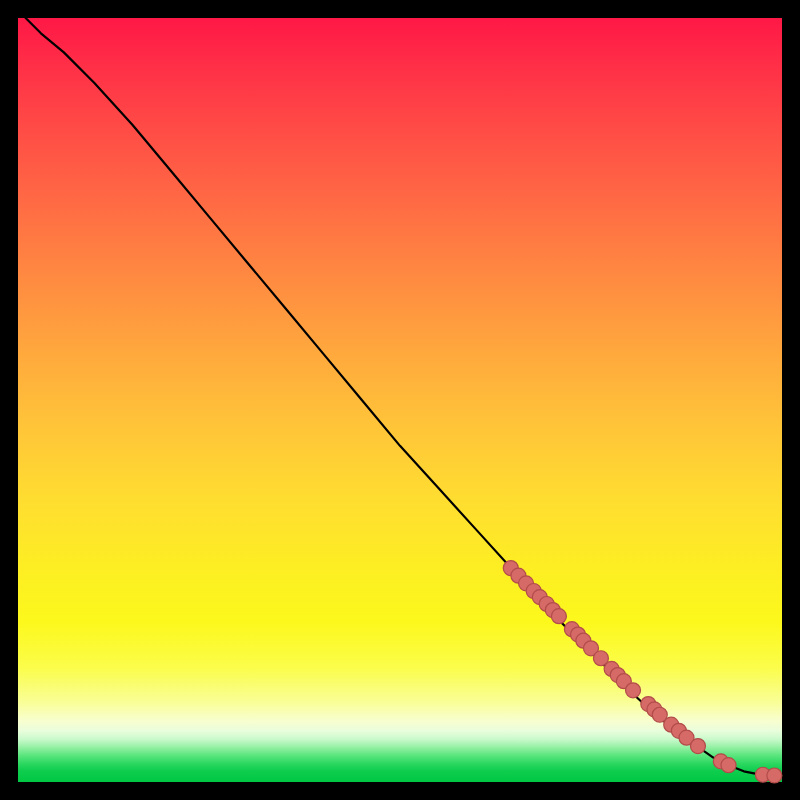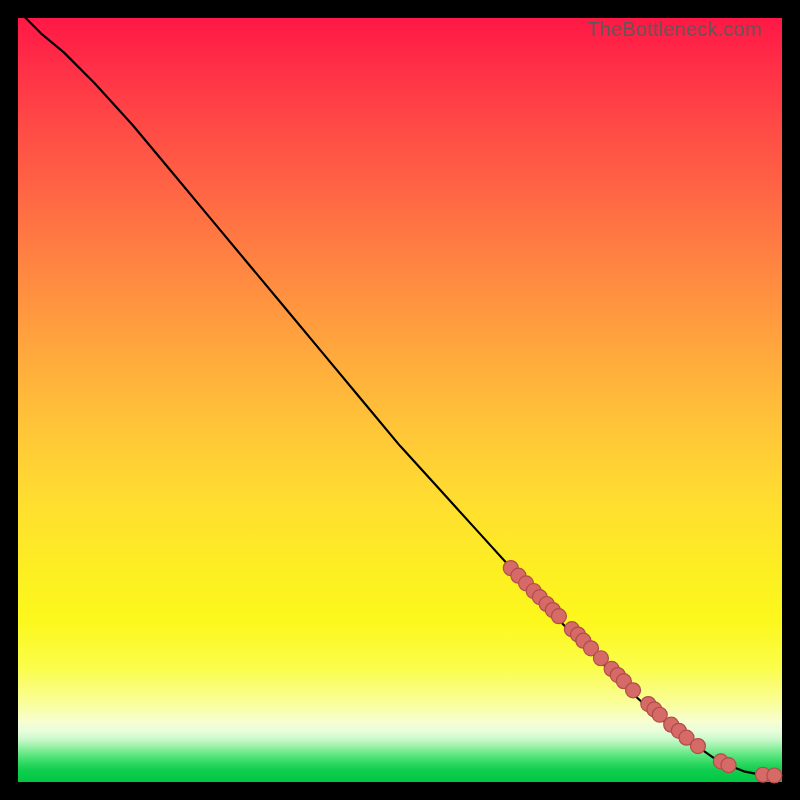--- a/index.html
+++ b/index.html
@@ -72,21 +72,20 @@
     fill: #d56a67;
     stroke: #b24c4a;
     stroke-width: 1.2;
   }
 </style>
 </head>
 <body>
 
 <div class="frame">
   <div class="plot">
-    <div class="watermark">TheBottleneck.com</div>
     <svg class="curve" viewBox="0 0 764 764" preserveAspectRatio="none">
       <path id="curve-path" fill="none" stroke="#000" stroke-width="2.2" stroke-linecap="round" stroke-linejoin="round" d="M7.64 0.00 L22.92 15.28 L45.84 34.38 L76.40 64.94 L114.60 106.96 L152.80 152.80 L191.00 198.64 L229.20 244.48 L267.40 290.32 L305.60 336.16 L343.80 382.00 L382.00 427.84 L420.20 469.86 L458.40 511.88 L496.60 553.90 L534.80 595.92 L573.00 634.12 L611.20 672.32 L634.12 693.71 L657.04 712.05 L679.96 728.86 L695.24 739.55 L710.52 747.19 L725.80 753.30 L737.26 755.60 L748.72 757.12 L756.36 757.51"></path>
       <g id="pts">
           <circle cx="492.78" cy="550.08" r="7.5" class="pt"></circle>
           <circle cx="500.42" cy="557.72" r="7.5" class="pt"></circle>
           <circle cx="508.06" cy="565.36" r="7.5" class="pt"></circle>
           <circle cx="515.70" cy="573.00" r="7.5" class="pt"></circle>
           <circle cx="521.81" cy="579.11" r="7.5" class="pt"></circle>
           <circle cx="528.69" cy="585.99" r="7.5" class="pt"></circle>
           <circle cx="534.80" cy="592.10" r="7.5" class="pt"></circle>

